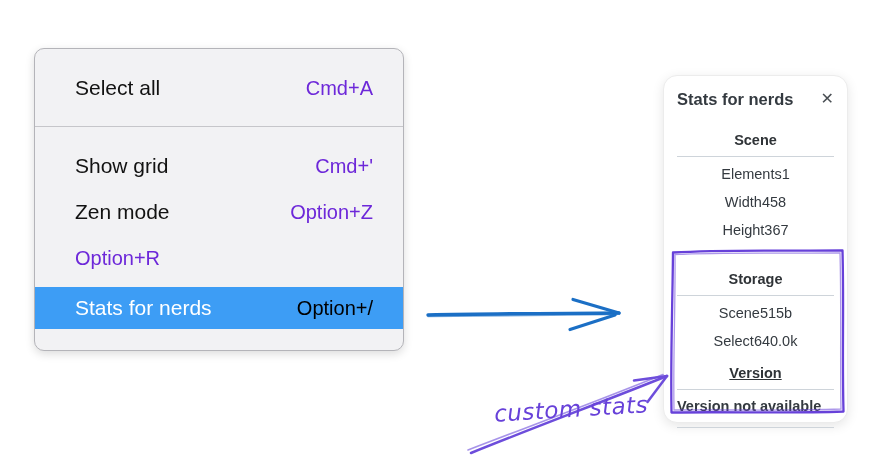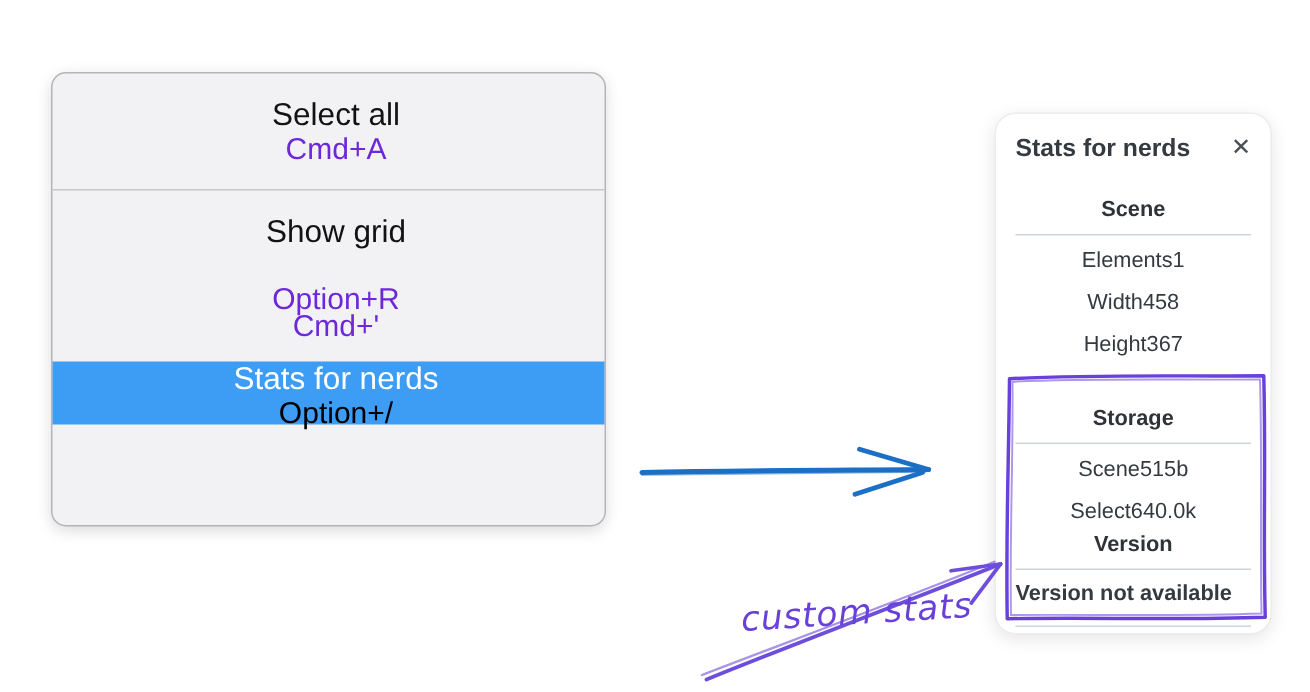--- a/index.html
+++ b/index.html
@@ -16,21 +16,20 @@
     border:1.5px solid #b4b4b9;
     border-radius:10px;
     box-shadow:0 3px 10px rgba(0,0,0,0.14);
     padding-top:16px;
   }
   .menu-item{
     height:46px;display:flex;align-items:center;justify-content:space-between;
     padding:0 30px 0 40px;
     font-size:21px;color:#121212;
     cursor:default;
-    flex-direction:column;
   }
   .mi-shortcut{color:#6d28d9;font-size:20px;}
   .menu-sep{border-top:1px solid #c6c6ca;margin-top:15px;margin-bottom:4px;}
   .sec2-first{margin-top:16px;gap:40px;}
   .menu-item.highlighted{
     margin-top:6px;height:42px;
     background:#3d9df5;color:#ffffff;
   }
   .menu-item.highlighted .mi-shortcut{color:#000000;}
 
@@ -48,21 +47,21 @@
   }
   .sp-header{display:flex;align-items:center;justify-content:space-between;height:22px;}
   .sp-title{font-size:16.5px;font-weight:bold;color:#343a40;}
   .sp-close{font-size:16px;color:#4a4f54;cursor:pointer;line-height:1;}
   .sp-h3{
     text-align:center;font-size:14.5px;font-weight:bold;color:#2f3337;
     margin:0;padding:0;
   }
   .sp-h3.scene{margin-top:22px;}
   .sp-h3.storage{margin-top:27px;}
-  .sp-h3.version{}
+  .sp-h3.version{margin-top:10px;text-decoration:underline;}
   .sp-hr{border:none;border-top:1px solid #ced4da;margin:8px 0 3px 0;}
   .sp-row{
     display:flex;justify-content:center;align-items:center;
     height:28px;font-size:14.5px;color:#343a40;
   }
   .sp-note{font-size:14.5px;color:#343a40;height:26px;display:flex;align-items:center;font-weight:bold;}
 
   
   .anno{position:absolute;z-index:2;pointer-events:none;}
   #blue-arrow{left:420px;top:293px;}
@@ -83,20 +82,24 @@
   <div class="menu-item">
     <span class="mi-label">Select all</span>
     <span class="mi-shortcut">Cmd+A</span>
   </div>
 
   <div class="menu-sep"></div>
 
   <div class="menu-item sec2-first">
     <span class="mi-label">Show grid</span>
     <span class="mi-shortcut">Cmd+'</span>
+  </div>
+  <div class="menu-item">
+    <span class="mi-label">Zen mode</span>
+    <span class="mi-shortcut">Option+Z</span>
   </div>
   <div class="menu-item">
     <span class="mi-shortcut">Option+R</span>
   </div>
   <div class="menu-item highlighted">
     <span class="mi-label">Stats for nerds</span>
     <span class="mi-shortcut">Option+/</span>
   </div>
 </div>
 

